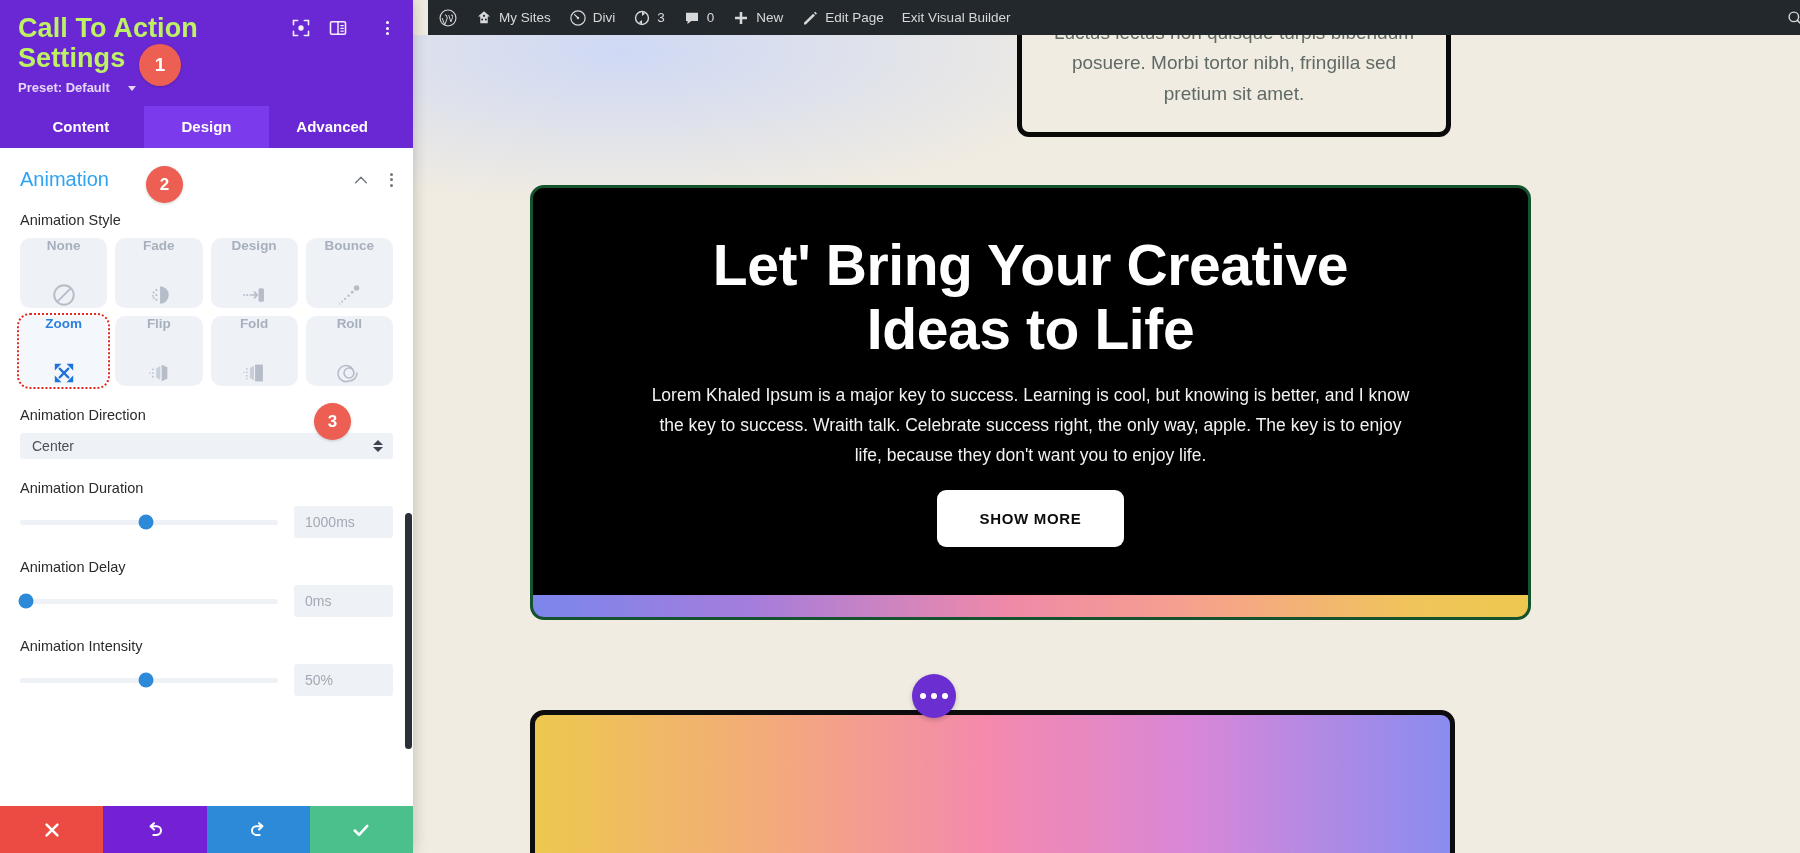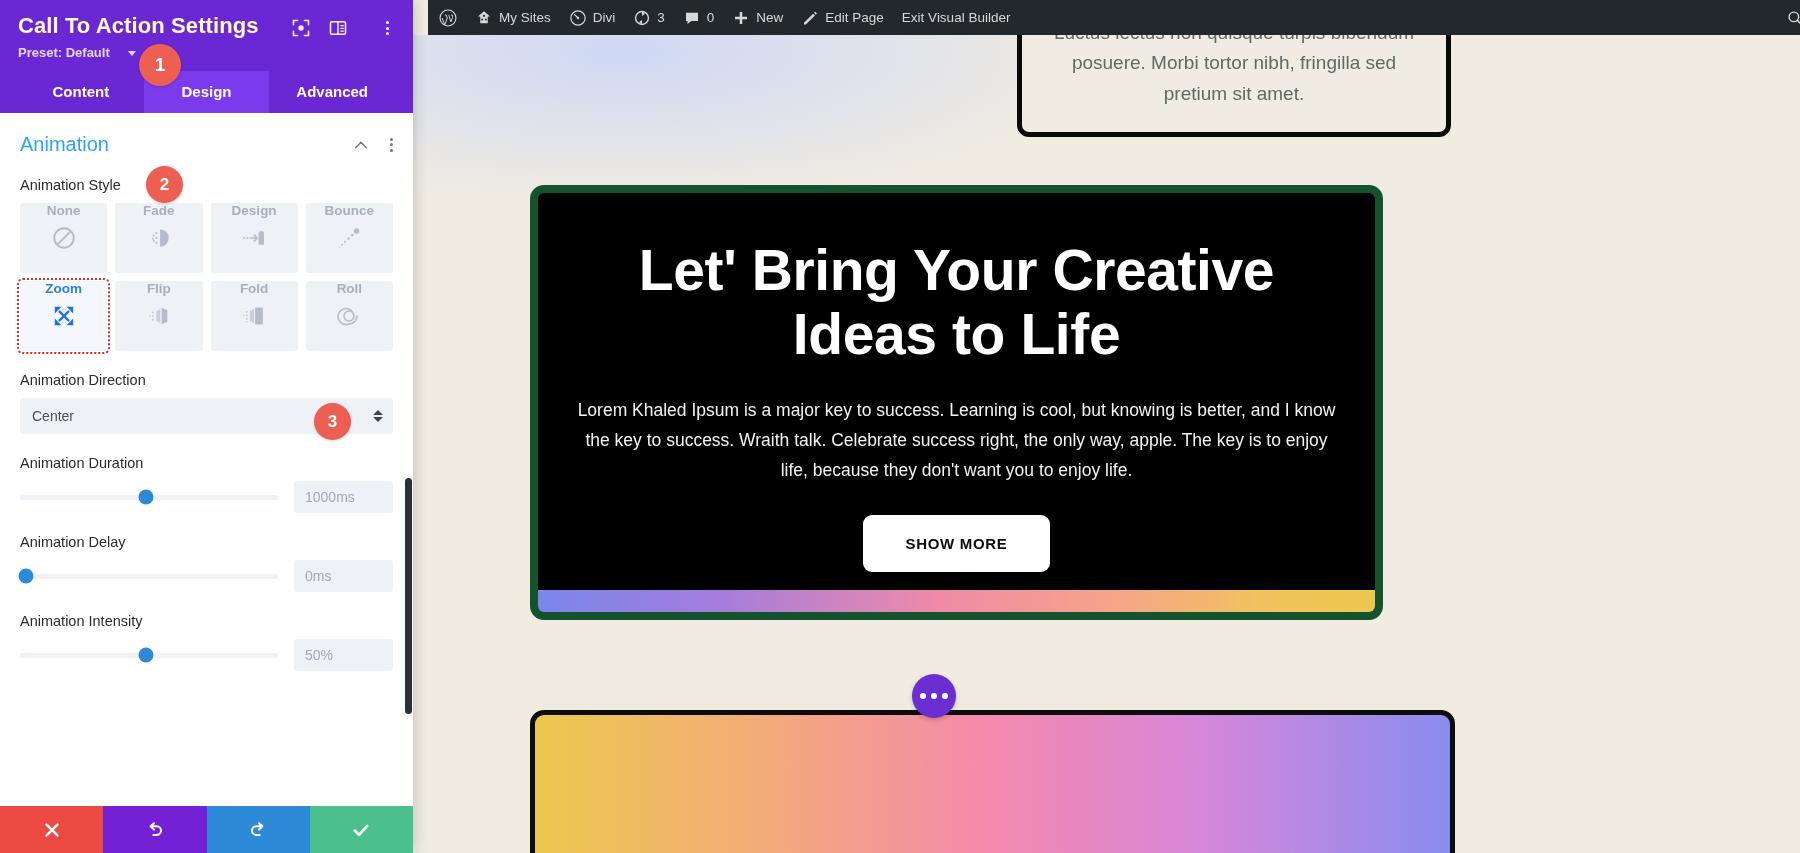--- a/index.html
+++ b/index.html
@@ -15,22 +15,22 @@
     position: absolute; left: 0; top: 0; width: 413px; height: 853px;
     background: #fff; display: flex; flex-direction: column;
     box-shadow: 0 0 14px rgba(0,0,0,.22); z-index: 40;
   }
   .panel-header {
     background: #6A28D4; color: #fff; padding: 14px 18px 0 18px;
     position: relative; flex: 0 0 auto;
   }
   .panel-header-top { display: flex; align-items: flex-start; }
   .panel-title {
-    font-size: 22px; font-weight: bold; letter-spacing: .1px;
-    line-height: 1.1; flex: 1 1 auto; color: #fef9c3;
+    font-size: 27px; font-weight: bold; letter-spacing: .1px;
+    line-height: 1.1; flex: 1 1 auto; color: #bef264;
   }
   .header-icons { display: flex; align-items: center; gap: 17px; padding-top: 4px; }
   .hdr-ico { width: 20px; height: 20px; opacity: .93; cursor: pointer; display:block; }
   .preset-row {
     margin-top: 7px; font-size: 13px; font-weight: bold; color: #e4d6f7;
     display: flex; align-items: center; gap: 16px; position: relative;
   }
   .caret-dn {
     width: 0; height: 0; border-left: 4.5px solid transparent;
     border-right: 4.5px solid transparent; border-top: 5px solid #e4d6f7;
@@ -56,31 +56,31 @@
            flex-direction:column; justify-content:center; align-items:center; gap:2.5px;}
   .kebab i { width: 3px; height: 3px; background: #6c7781; border-radius: 50%; display:block;}
 
   .field { padding: 0 20px; }
   .field-label {
     font-size: 14.5px; color: #2b2b2b; font-weight: normal;
     margin: 21px 0 10px 0; display: flex; align-items: center; position: relative;
   }
   .anim-grid { display: grid; grid-template-columns: repeat(4, 1fr); gap: 8px; }
   .anim-tile {
-    background: #eef1f6; border-radius: 3px; height: 70px;
+    background: #eef1f6; border-radius: 10px; height: 70px;
     display: flex; flex-direction: column; align-items: center;
-    justify-content: flex-start; gap: 7px; cursor: pointer; position: relative;
+    justify-content: space-between; gap: 7px; cursor: pointer; position: relative;
   }
   .anim-tile .tlabel { font-size: 13.5px; color: #a8b0bd; font-weight: bold; }
   .anim-tile.selected { background: #f4f7fb; outline: 2px dotted #e02b20; outline-offset: 1px; }
   .anim-tile.selected .tlabel { color: #2e7fe0; font-weight: bold; }
   .anim-ico { width: 26px; height: 26px; display:block; }
 
   .select-box {
-    background: #eef1f6; border-radius: 3px; height: 36px;
+    background: #eef1f6; border-radius: 3px; height: 26px;
     display: flex; align-items: center; padding: 0 10px 0 12px;
     font-size: 14px; color: #4b4f58; cursor: pointer; position: relative;
   }
   .select-box .sel-val { flex: 1 1 auto; }
   .spinner { display: flex; flex-direction: column; gap: 2px; align-items: center; }
   .spin-up { width: 0; height: 0; border-left: 5px solid transparent;
              border-right: 5px solid transparent; border-bottom: 5.5px solid #3c4450; }
   .spin-dn { width: 0; height: 0; border-left: 5px solid transparent;
              border-right: 5px solid transparent; border-top: 5.5px solid #3c4450; }
 
@@ -150,24 +150,24 @@
   }
   .blurb-top {
     position: absolute; left: 604px; top: -120px; width: 434px; height: 222px;
     background: #f1ece1; border: 5px solid #0a0a0a; border-radius: 12px;
     display: flex; align-items: flex-end; justify-content: center;
     text-align: center; padding: 0 26px 22px 26px;
   }
   .blurb-top p { font-size: 19px; line-height: 1.62; color: #5f6a66; }
 
   .cta-module {
-    position: absolute; left: 117px; top: 150px; width: 853px; height: 435px;
-    background: #000; border: 8px solid #14532d; border-radius: 14px;
+    position: absolute; left: 117px; top: 150px; width: 1001px; height: 435px;
+    background: #000; border: 3px solid #14532d; border-radius: 14px;
     overflow: hidden; display: flex; flex-direction: column;
-    align-items: center; padding-top: 46px; gap: 10px;
+    align-items: center; padding-top: 46px;
   }
   .cta-title {
     color: #fff; font-size: 57px; line-height: 1.12; font-weight: bold;
     text-align: center; max-width: 790px; letter-spacing: -.4px;
   }
   .cta-desc {
     color: #f2f2f2; font-size: 17.5px; line-height: 1.72; text-align: center;
     max-width: 760px; margin-top: 18px;
   }
   .cta-btn {

